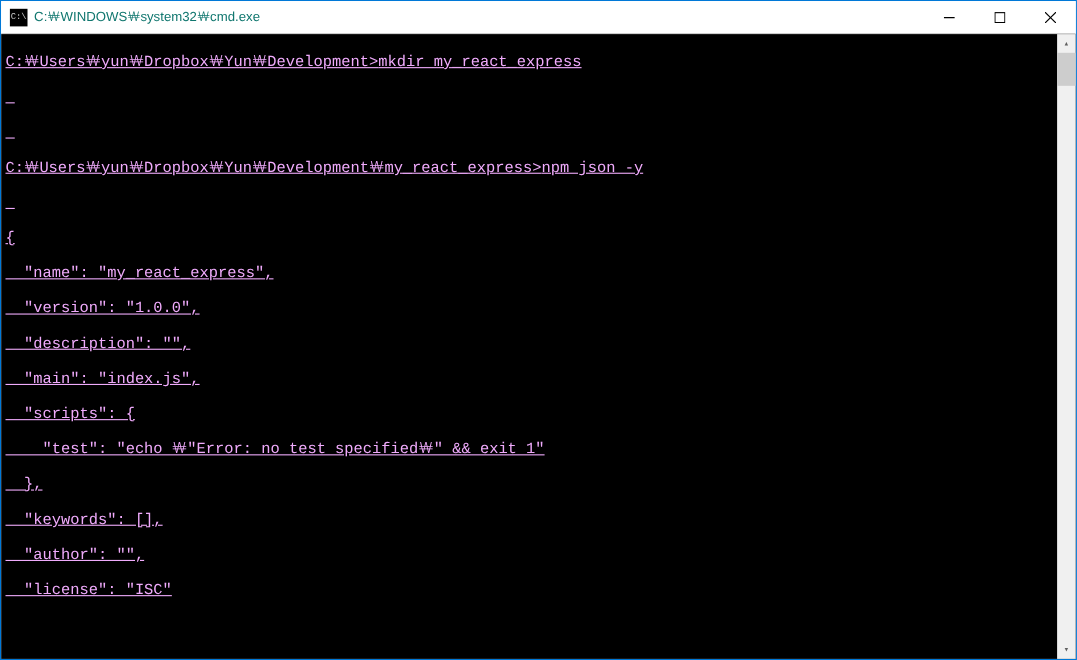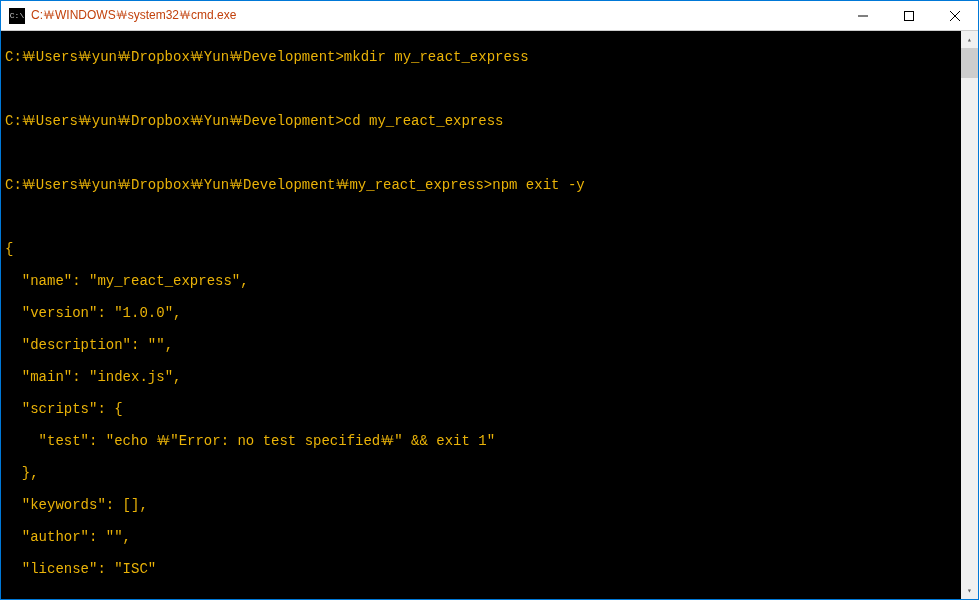--- a/index.html
+++ b/index.html
@@ -27,21 +27,21 @@
     display: flex;
     align-items: center;
     justify-content: center;
     font-size: 8px;
     color: #ccc;
   }
   .titlebar-title {
     flex: 1;
     font-family: "Segoe UI", sans-serif;
     font-size: 12px;
-    color: #c2410c;
+    color: #0f766e;
   }
   .window-controls {
     display: flex;
     height: 100%;
   }
   .win-btn {
     width: 46px;
     height: 100%;
     display: flex;
     align-items: center;
@@ -58,25 +58,26 @@
   .terminal-wrap {
     position: relative;
     width: 100%;
     height: calc(600px - 30px - 2px);
     background: #000;
     display: flex;
   }
   .terminal {
     flex: 1;
     padding: 2px 4px;
-    color: #eab308;
+    color: #f0abfc;
     font-size: 14px;
     line-height: 16px;
     white-space: pre;
     overflow: hidden;
+    text-decoration: underline;
   }
   .terminal .line { white-space: pre; }
   .scrollbar {
     width: 17px;
     background: #f0f0f0;
     position: relative;
   }
   .scrollbar-thumb {
     position: absolute;
     top: 17px;
@@ -121,23 +122,22 @@
           <line x1="10" y1="0" x2="0" y2="10" stroke="#000" stroke-width="1"></line>
         </svg>
     </button>
   </div>
 </div>
 
 <div class="terminal-wrap">
   <div class="terminal">
 <div class="line"><span>C:￦Users￦yun￦Dropbox￦Yun￦Development&gt;</span><span>mkdir my_react_express</span></div>
 <div class="line">&nbsp;</div>
-<div class="line"><span>C:￦Users￦yun￦Dropbox￦Yun￦Development&gt;</span><span>cd my_react_express</span></div>
 <div class="line">&nbsp;</div>
-<div class="line"><span>C:￦Users￦yun￦Dropbox￦Yun￦Development￦my_react_express&gt;</span><span>npm exit -y</span></div>
+<div class="line"><span>C:￦Users￦yun￦Dropbox￦Yun￦Development￦my_react_express&gt;</span><span>npm json -y</span></div>
 <div class="line">&nbsp;</div>
 <div class="line">{</div>
 <div class="line">  "name": "my_react_express",</div>
 <div class="line">  "version": "1.0.0",</div>
 <div class="line">  "description": "",</div>
 <div class="line">  "main": "index.js",</div>
 <div class="line">  "scripts": {</div>
 <div class="line">    "test": "echo ￦"Error: no test specified￦" &amp;&amp; exit 1"</div>
 <div class="line">  },</div>
 <div class="line">  "keywords": [],</div>

